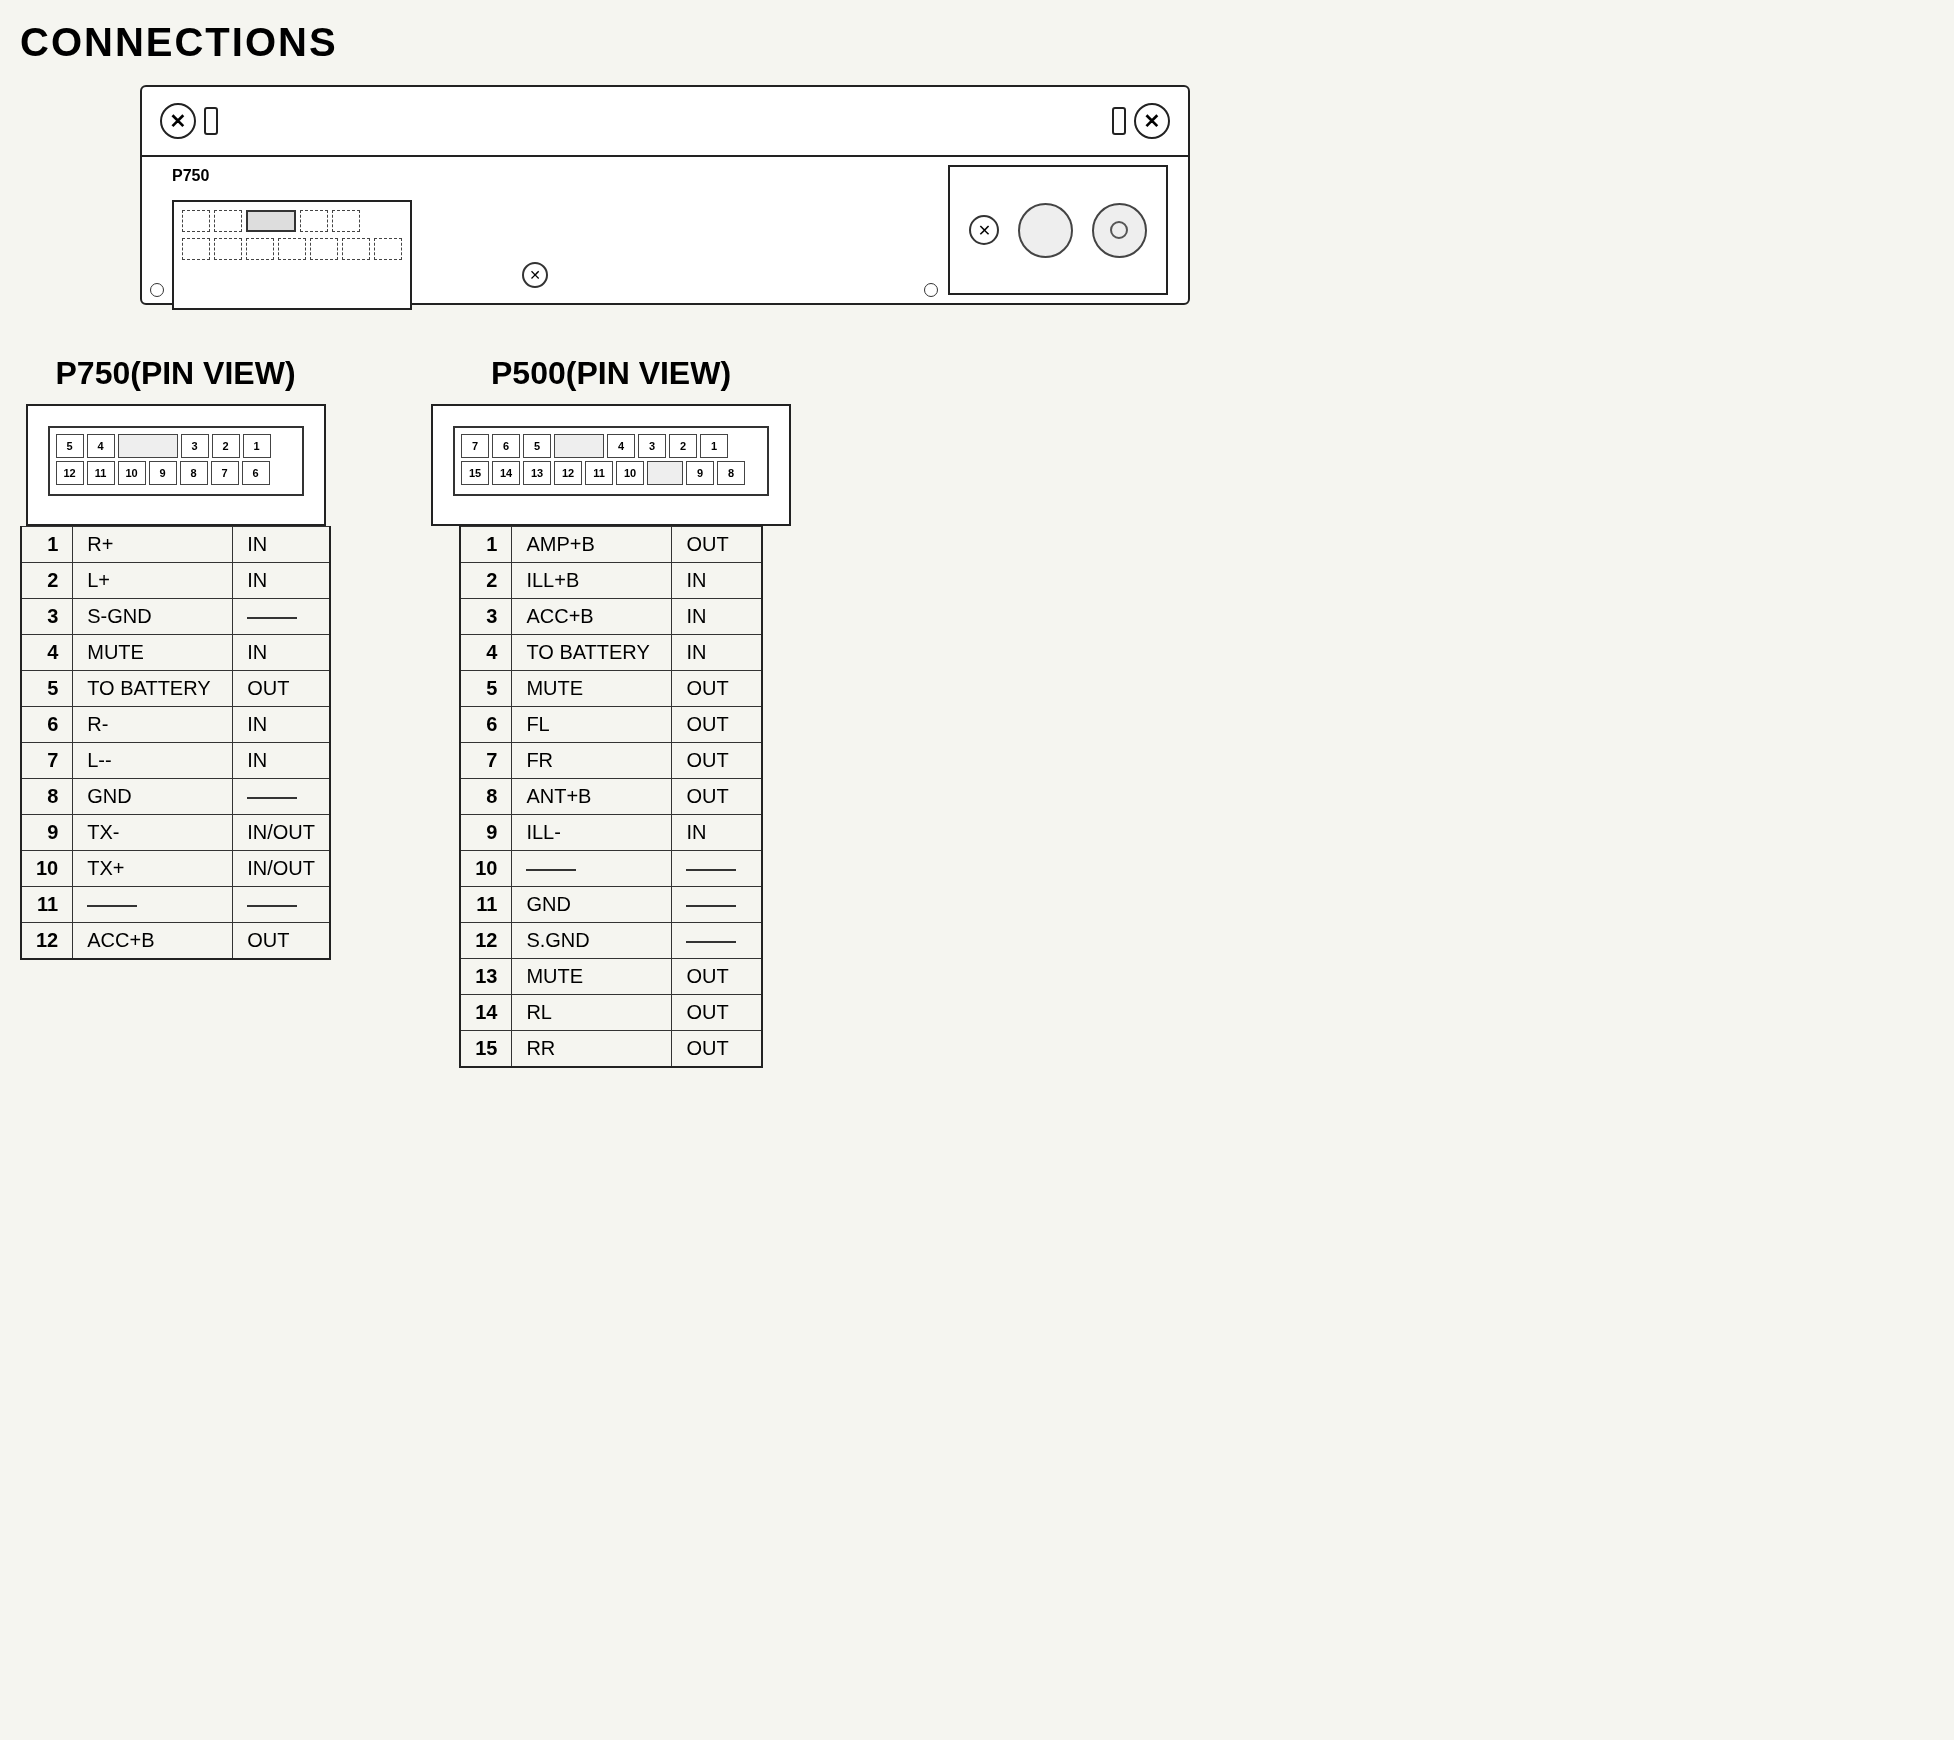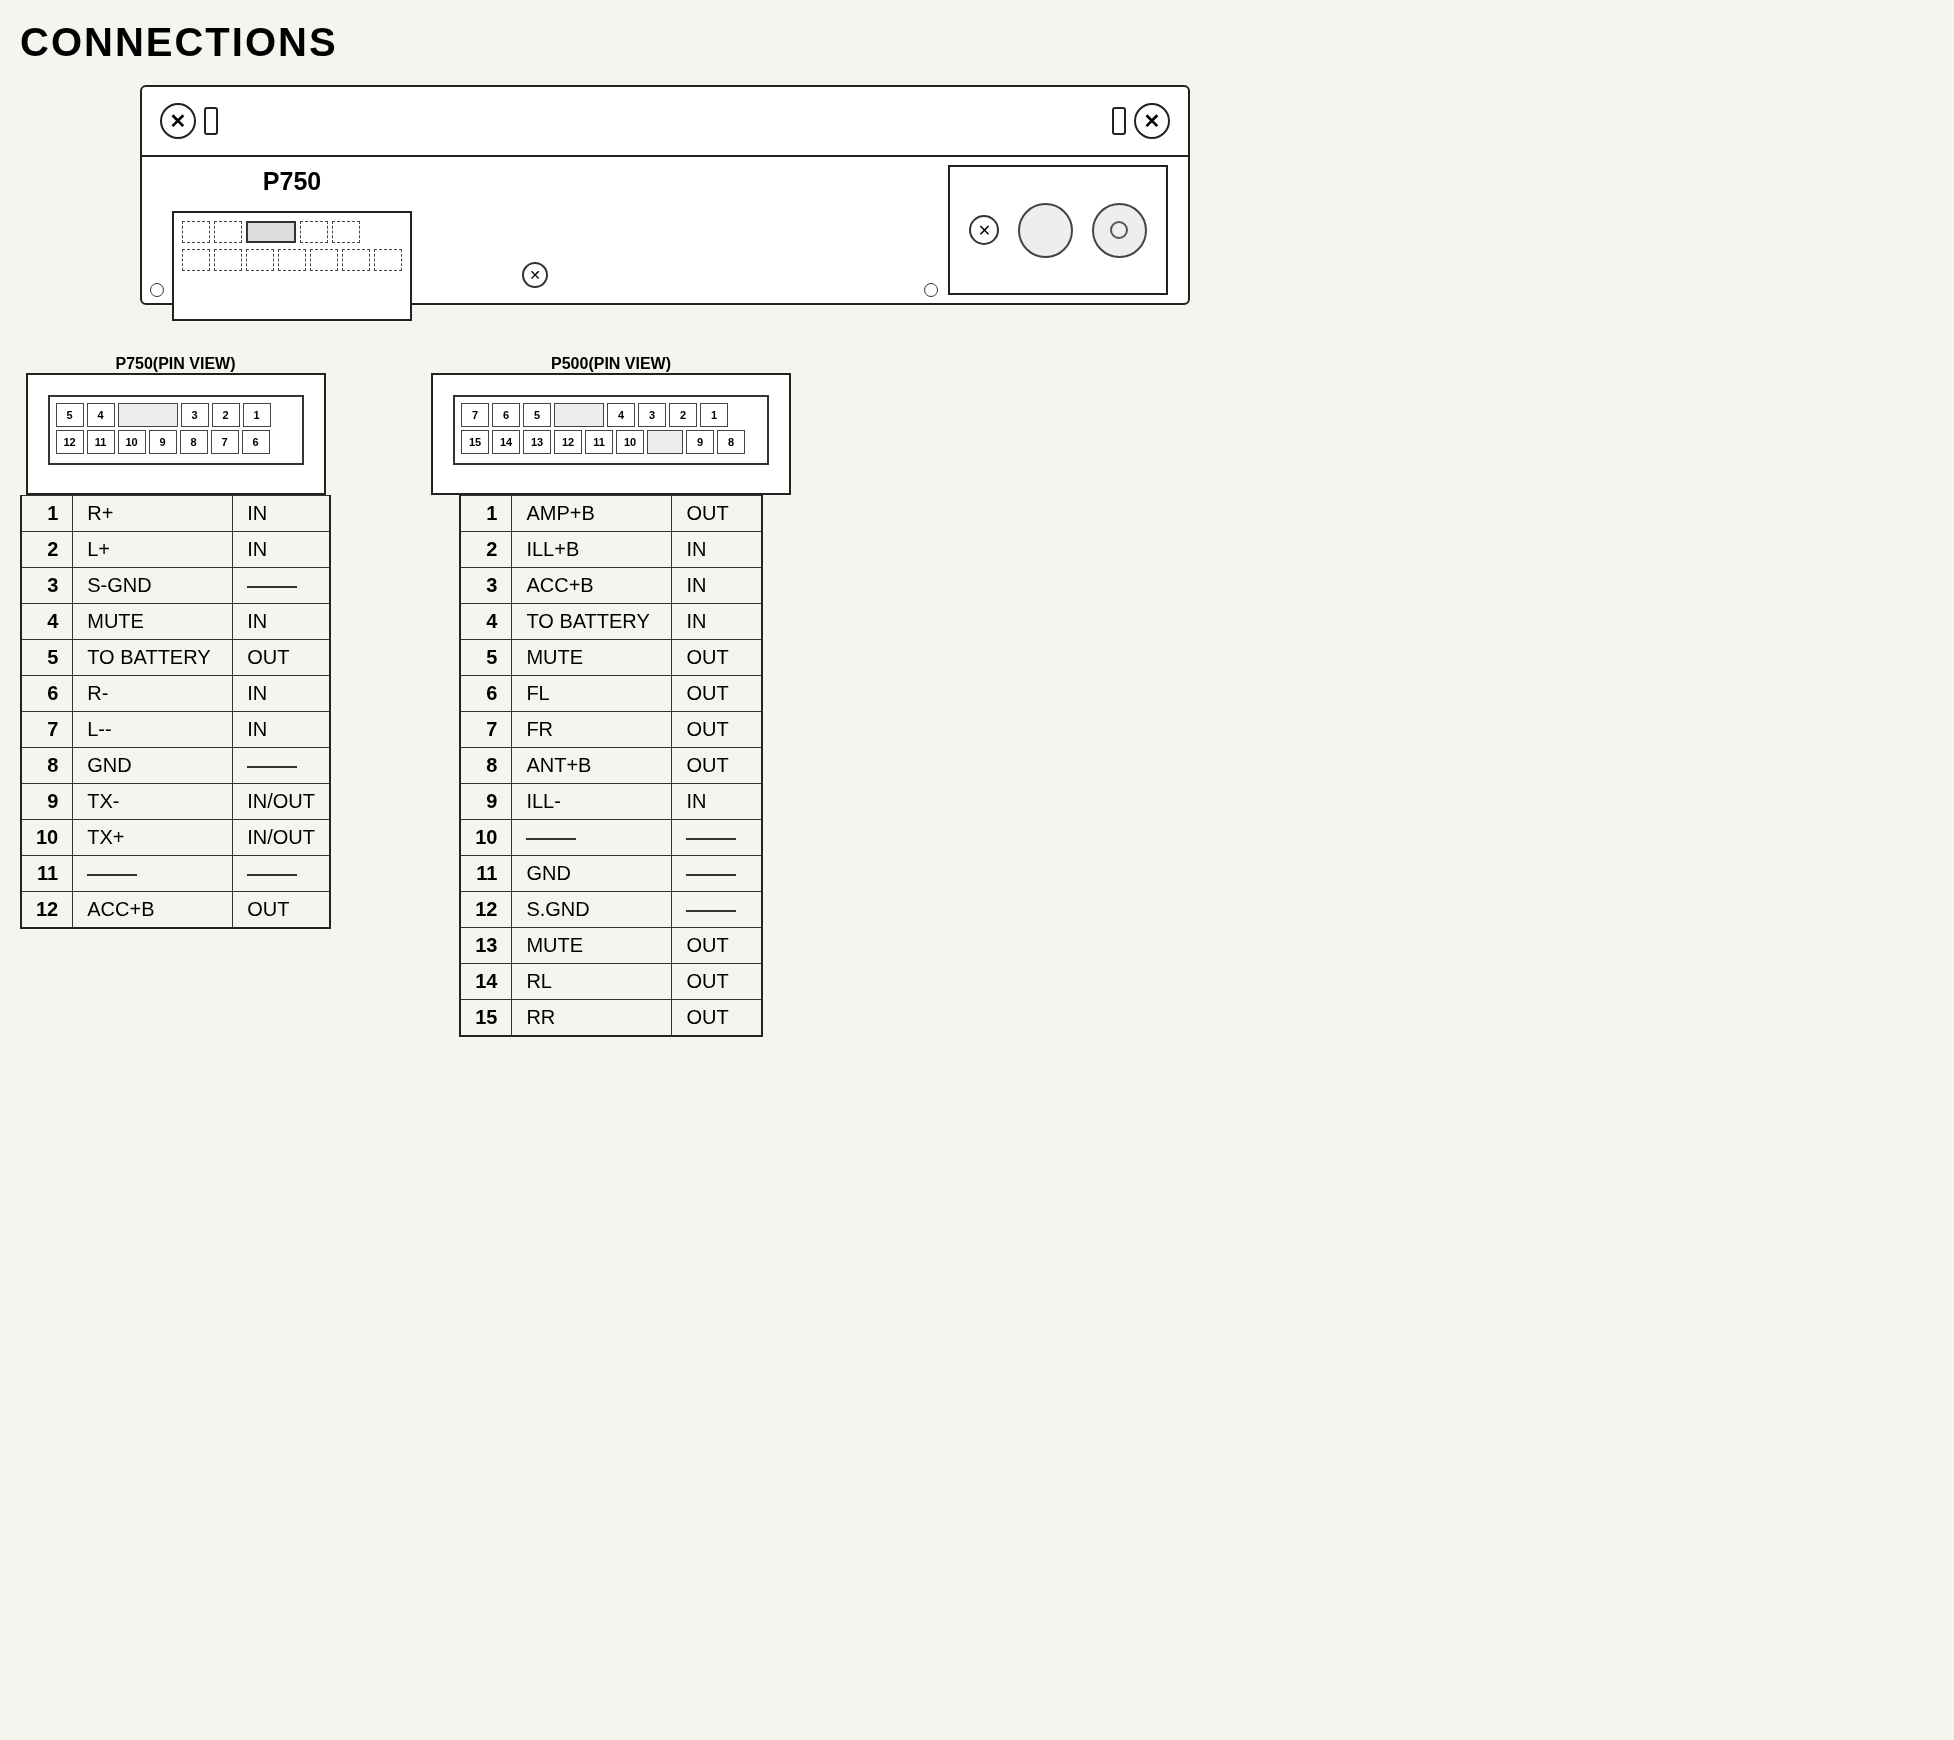--- a/index.html
+++ b/index.html
@@ -60,23 +60,23 @@
       padding: 10px 18px;
       gap: 40px;
     }
     
     .connector-p750 {
       position: absolute;
       left: 30px;
       top: 10px;
     }
     .connector-label {
-      font-size: 25px;
+      font-size: 16px;
       font-weight: bold;
-      text-align: center;
+      text-align: left;
       margin-bottom: 15px;
     }
     .connector-box {
       border: 2.5px solid #222;
       background: #fff;
       padding: 6px;
       position: relative;
     }
     .conn-p750-box {
       width: 240px;
@@ -164,22 +164,23 @@
       display: flex;
       gap: 100px;
       margin-bottom: 40px;
     }
     .pin-diagram {
       display: flex;
       flex-direction: column;
       align-items: center;
     }
     .pin-diagram-title {
-      font-size: 16px;
+      font-size: 32px;
       font-weight: bold;
+      margin-bottom: 12px;
       text-align: right;
     }
     .pin-diagram-box {
       border: 2px solid #222;
       background: #fff;
       padding: 20px;
       width: 300px;
     }
     .pin-grid {
       border: 2px solid #333;

